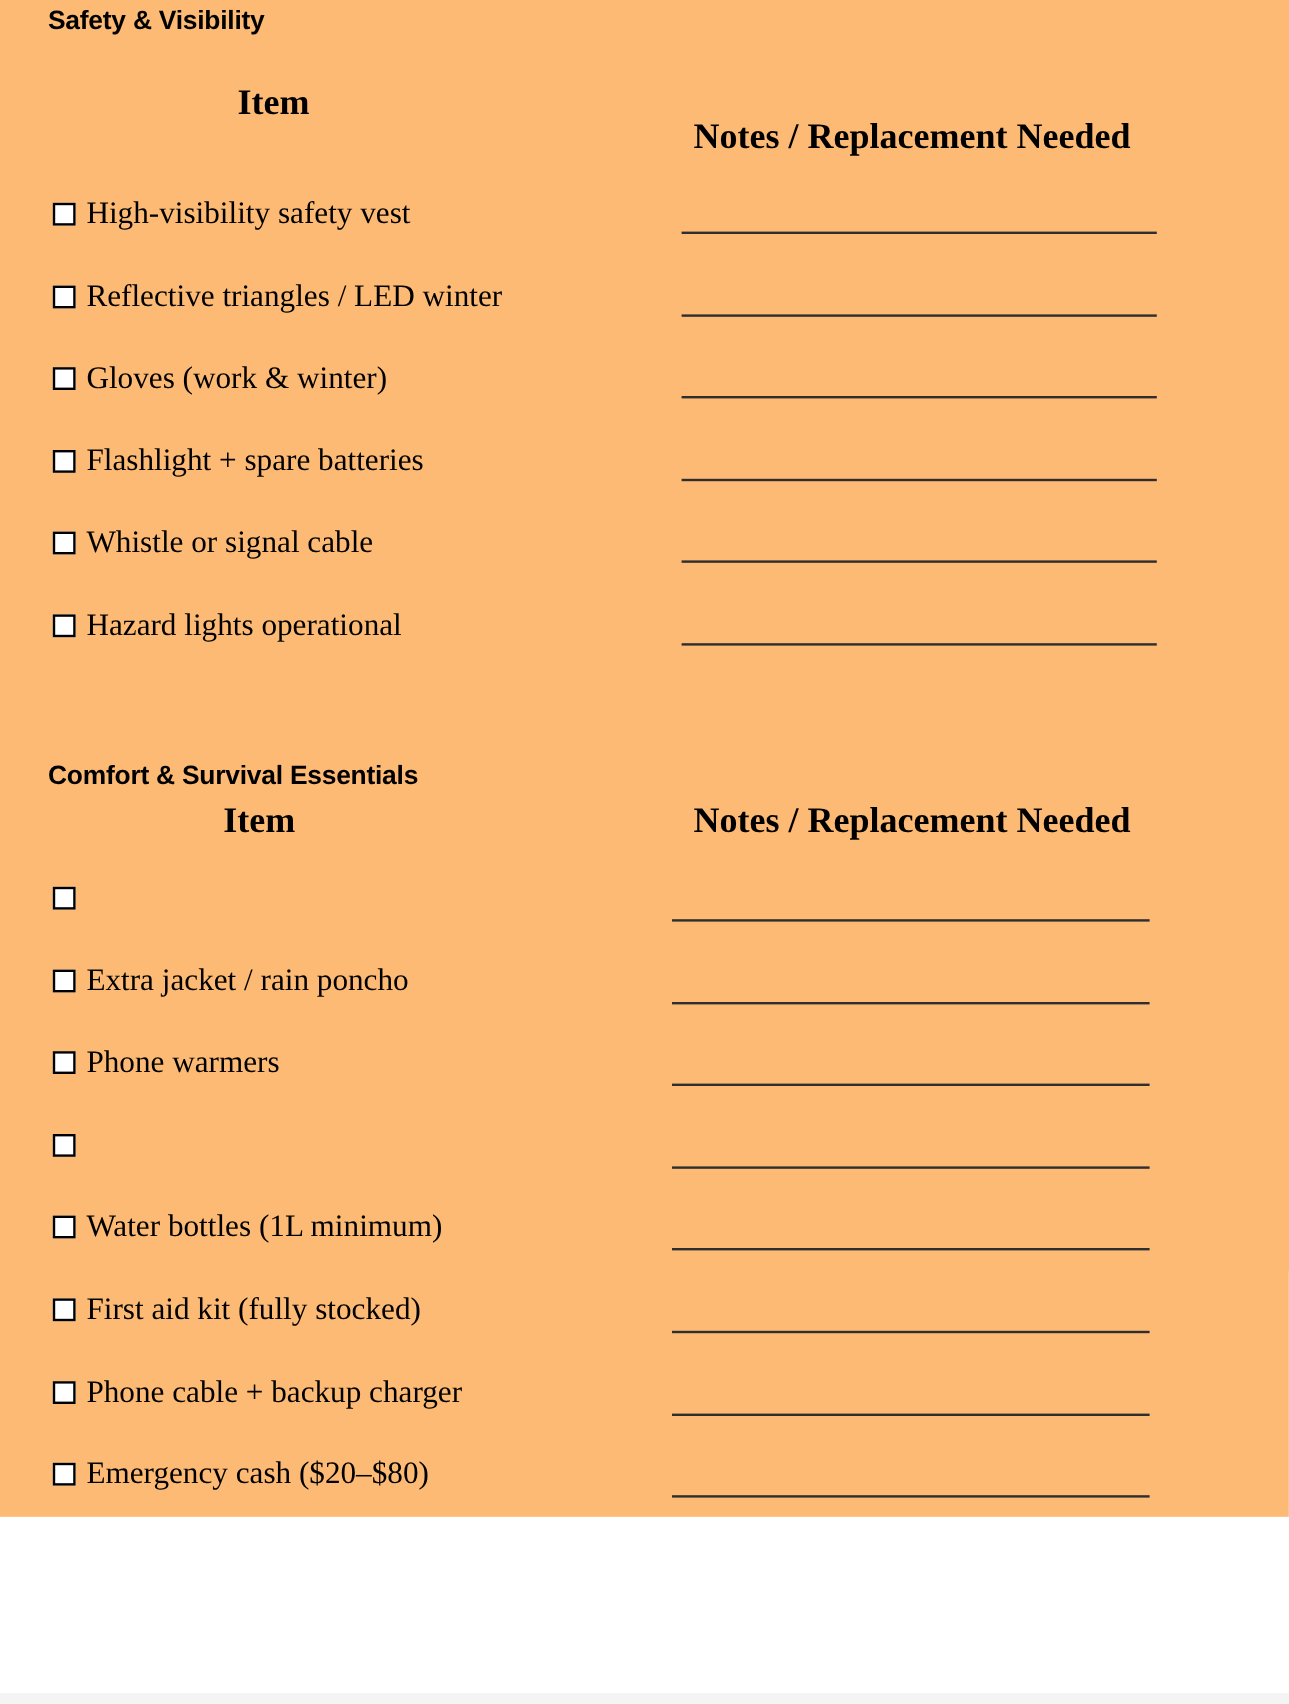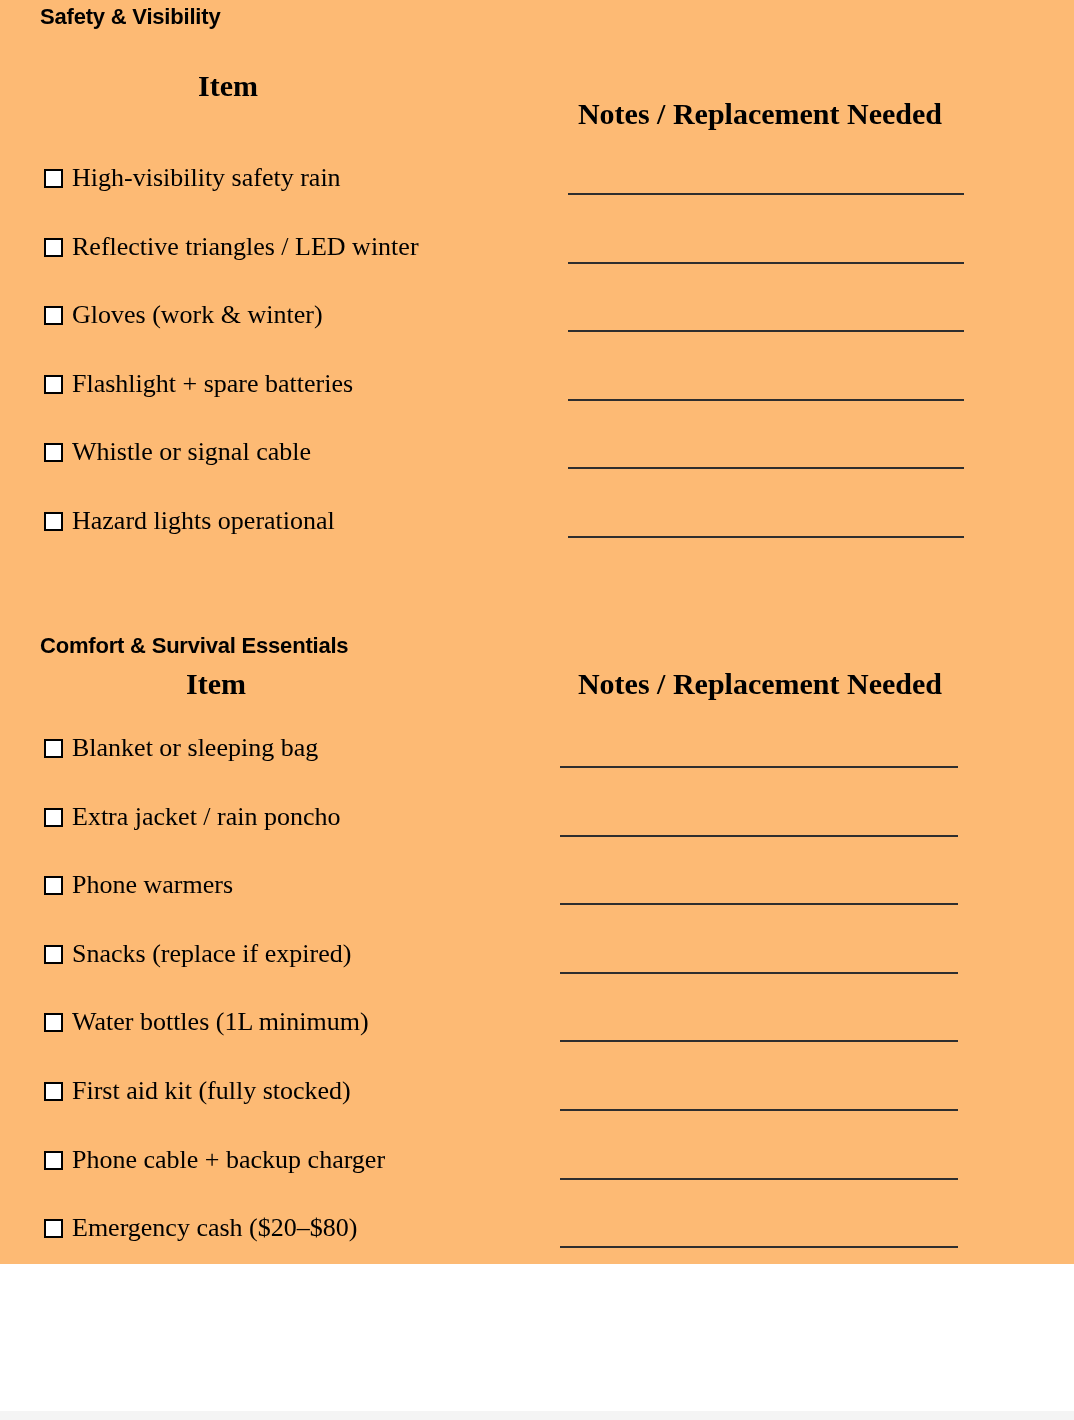--- a/index.html
+++ b/index.html
@@ -81,21 +81,21 @@
 
 <div class="page">
 
   <div class="sec-title" id="s1-title">Safety &amp; Visibility</div>
   <div class="col-hdr" id="s1-item-hdr">Item</div>
   <div class="col-hdr" id="s1-notes-hdr">Notes / Replacement Needed</div>
 
   <div class="rows" id="s1-rows">
     <div class="r">
       <span class="cb"></span>
-      <span class="lbl">High-visibility safety rain</span>
+      <span class="lbl">High-visibility safety vest</span>
       <div class="nl"></div>
     </div>
     <div class="r">
       <span class="cb"></span>
       <span class="lbl">Reflective triangles / LED winter</span>
       <div class="nl"></div>
     </div>
     <div class="r">
       <span class="cb"></span>
       <span class="lbl">Gloves (work &amp; winter)</span>
@@ -118,36 +118,34 @@
     </div>
   </div>
 
   <div class="sec-title" id="s2-title">Comfort &amp; Survival Essentials</div>
   <div class="col-hdr" id="s2-item-hdr">Item</div>
   <div class="col-hdr" id="s2-notes-hdr">Notes / Replacement Needed</div>
 
   <div class="rows" id="s2-rows">
     <div class="r">
       <span class="cb"></span>
-      <span class="lbl">Blanket or sleeping bag</span>
       <div class="nl"></div>
     </div>
     <div class="r">
       <span class="cb"></span>
       <span class="lbl">Extra jacket / rain poncho</span>
       <div class="nl"></div>
     </div>
     <div class="r">
       <span class="cb"></span>
       <span class="lbl">Phone warmers</span>
       <div class="nl"></div>
     </div>
     <div class="r">
       <span class="cb"></span>
-      <span class="lbl">Snacks (replace if expired)</span>
       <div class="nl"></div>
     </div>
     <div class="r">
       <span class="cb"></span>
       <span class="lbl">Water bottles (1L minimum)</span>
       <div class="nl"></div>
     </div>
     <div class="r">
       <span class="cb"></span>
       <span class="lbl">First aid kit (fully stocked)</span>

